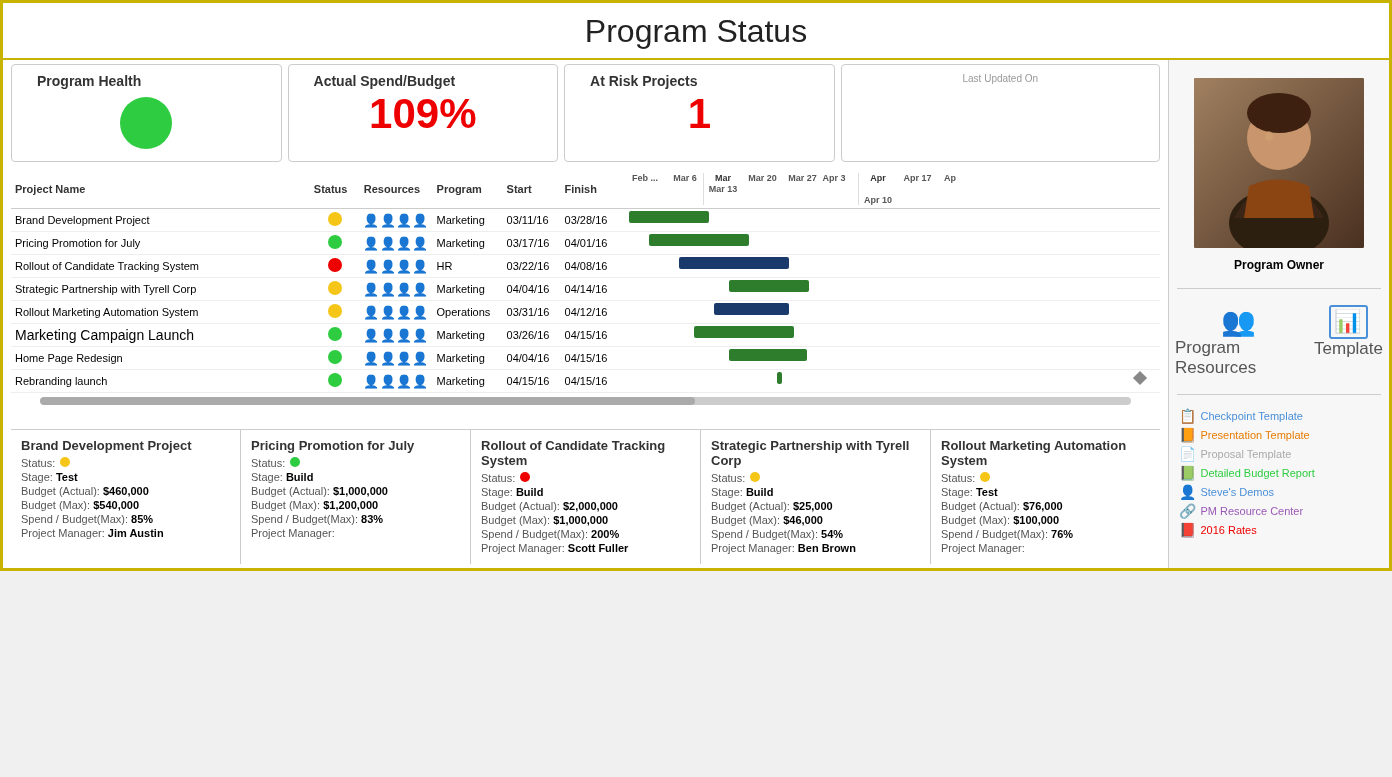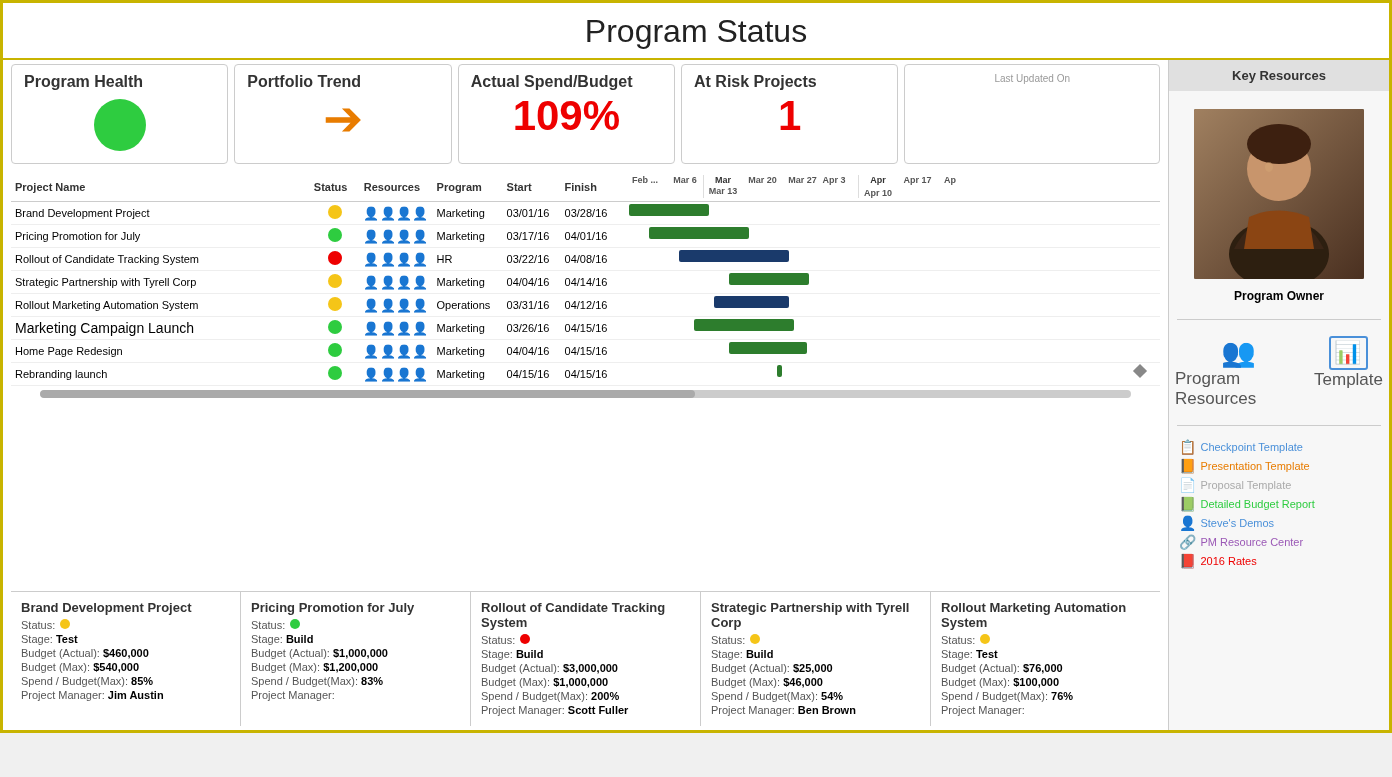--- a/index.html
+++ b/index.html
@@ -1,29 +1,29 @@
 <!DOCTYPE html>
 <html><head>
   <meta charset="utf-8">
   <style>
     * { box-sizing: border-box; margin: 0; padding: 0; }
     body { font-family: Arial, sans-serif; font-size: 12px; background: #f0f0f0; width: 1392px; height: 777px; overflow: hidden; }
 
-    .outer-border { border: 3px solid #c8b400; background: white; width: 1392px; height: 733px; display: flex; flex-direction: column; }
+    .outer-border { border: 3px solid #c8b400; background: white; width: 1392px; height: 571px; display: flex; flex-direction: column; }
 
     .main-title { text-align: center; font-size: 32px; font-weight: normal; padding: 10px 0 8px 0; color: #222; }
 
     .content-area { display: flex; flex: 1; overflow: hidden; }
 
     .left-panel { flex: 1; display: flex; flex-direction: column; padding: 4px 8px; overflow: hidden; border-right: 1px solid #ccc; }
 
     
     .kpi-row { display: flex; gap: 6px; margin-bottom: 8px; }
     .kpi-card { border: 1px solid #ccc; border-radius: 4px; padding: 8px 12px; flex: 1; display: flex; flex-direction: column; }
-    .kpi-label { font-size: 16px; font-weight: bold; color: #333; margin-bottom: 4px; }
+    .kpi-label { font-size: 14px; font-weight: bold; color: #333; margin-bottom: 4px; margin-left: 13px; }
     .kpi-value-large { font-size: 42px; font-weight: bold; color: #e00; text-align: center; line-height: 1; }
     .kpi-green-dot { width: 52px; height: 52px; border-radius: 50%; background: #2ecc40; margin: 4px auto; }
     .kpi-arrow { font-size: 48px; color: #e87c00; text-align: center; line-height: 1; }
     .kpi-date { font-size: 22px; color: #999; text-align: center; margin-top: 4px; }
     .kpi-sub { font-size: 10px; color: #999; text-align: center; }
 
     
     .table-container { flex: 1; overflow: hidden; }
     table.project-table { width: 100%; border-collapse: collapse; font-size: 11px; }
     table.project-table th { font-weight: bold; padding: 3px 4px; border-bottom: 1px solid #ccc; text-align: left; white-space: nowrap; color: #333; }
@@ -67,24 +67,20 @@
   </div>
 
   <div class="content-area">
 
     <div class="left-panel">
 
       <div class="kpi-row">
         <div class="kpi-card">
           <div class="kpi-label">Program Health</div>
           <div class="kpi-green-dot"></div>
-        </div>
-        <div class="kpi-card">
-          <div class="kpi-label">Portfolio Trend</div>
-          <div class="kpi-arrow">➔</div>
         </div>
         <div class="kpi-card">
           <div class="kpi-label">Actual Spend/Budget</div>
           <div class="kpi-value-large">109%</div>
         </div>
         <div class="kpi-card">
           <div class="kpi-label">At Risk Projects</div>
           <div class="kpi-value-large">1</div>
         </div>
         <div class="kpi-card" style="flex:1.2;">
@@ -107,38 +103,38 @@
                   <div style="width:45px; text-align:center;">Feb ...</div>
                   <div style="width:35px; text-align:center;">Mar 6</div>
                   <div style="width:40px; text-align:center; border-left:1px solid #ddd; padding-top:0;">
                     <div style="font-size:9px; color:#333; margin-bottom:1px;">Mar</div>
                     <div>Mar 13</div>
                   </div>
                   <div style="width:40px; text-align:center;">Mar 20</div>
                   <div style="width:40px; text-align:center;">Mar 27</div>
                   <div style="width:35px; text-align:left;">Apr 3</div>
                   <div style="width:40px; text-align:center; border-left:1px solid #ddd;">
-                    <div style="font-size:9px; color:#333; margin-bottom:3px;">Apr</div>
+                    <div style="font-size:9px; color:#333; margin-bottom:12px;">Apr</div>
                     <div>Apr 10</div>
                   </div>
                   <div style="width:40px; text-align:center;">Apr 17</div>
                   <div style="width:25px; text-align:center;">Ap</div>
                 </div>
               </th>
             </tr>
           </thead>
           <tbody id="project-tbody">
           <tr>
     <td style="font-size:11px;">Brand Development Project</td>
     <td style="text-align:center;">
       <span class="dot" style="background:#f5c518;"></span>
     </td>
     <td><span style="color:#4a90d9; font-size:13px;">👤</span><span style="color:#ccc; font-size:13px;">👤</span><span style="color:#ccc; font-size:13px;">👤</span><span style="color:#ccc; font-size:13px;">👤</span></td>
     <td>Marketing</td>
-    <td>03/01/16</td>
+    <td>03/11/16</td>
     <td>03/28/16</td>
     <td style="position:relative; height:18px; min-width:340px;">
       <div style="position:absolute; left:10px; width:80px; height:12px; top:2px; background:#2d7d2d; border-radius:2px;"></div>
 
     </td>
   </tr>
               <tr>
     <td style="font-size:11px;">Pricing Promotion for July</td>
     <td style="text-align:center;">
       <span class="dot" style="background:#2ecc40;"></span>
@@ -305,21 +301,21 @@
     <div class="bc-row">
       <span class="bc-label">Status:</span>
       <span class="dot" style="background:#e00; width:10px; height:10px; margin-left:2px;"></span>
     </div>
     <div class="bc-row">
       <span class="bc-label">Stage:</span>
       <span class="bc-value"> Build</span>
     </div>
     <div class="bc-row">
       <span class="bc-label">Budget (Actual):</span>
-      <span class="bc-value"> $3,000,000</span>
+      <span class="bc-value"> $2,000,000</span>
     </div>
     <div class="bc-row">
       <span class="bc-label">Budget (Max):</span>
       <span class="bc-value"> $1,000,000</span>
     </div>
     <div class="bc-row">
       <span class="bc-label">Spend / Budget(Max):</span>
       <span class="bc-value"> 200%</span>
     </div>
     <div class="bc-row">
@@ -378,21 +374,20 @@
     </div>
     <div class="bc-row">
       <span class="bc-label">Project Manager:</span>
       <span class="bc-value"> </span>
     </div>
   </div>
         </div>
     </div>
 
     <div class="right-panel">
-      <div class="right-panel-title">Key Resources</div>
 
       <div style="display:flex; flex-direction:column; align-items:center; padding:8px 0 4px 0;">
         <div class="owner-photo">
           <div class="owner-photo-inner">
 
             <svg width="170" height="170" viewBox="0 0 170 170" xmlns="http://www.w3.org/2000/svg">
               <rect width="170" height="170" fill="#7a6248"></rect>
               <rect x="0" y="0" width="170" height="170" fill="url(#grad1)"></rect>
               <defs>
                 <linearGradient id="grad1" x1="0%" y1="0%" x2="100%" y2="100%">

